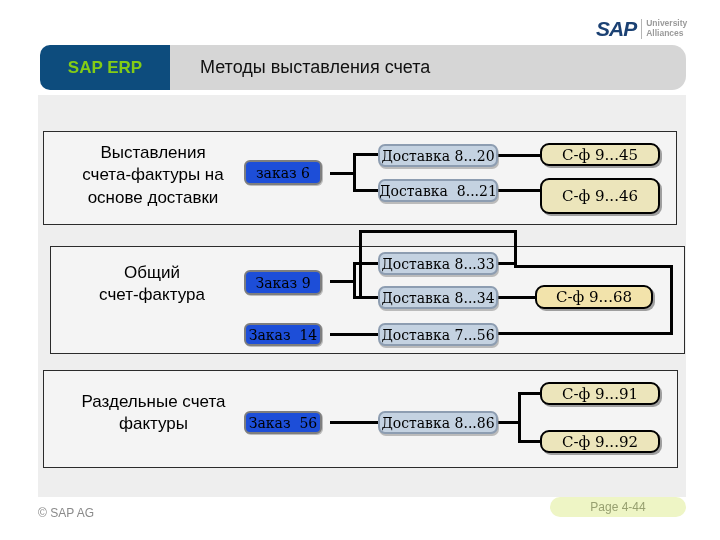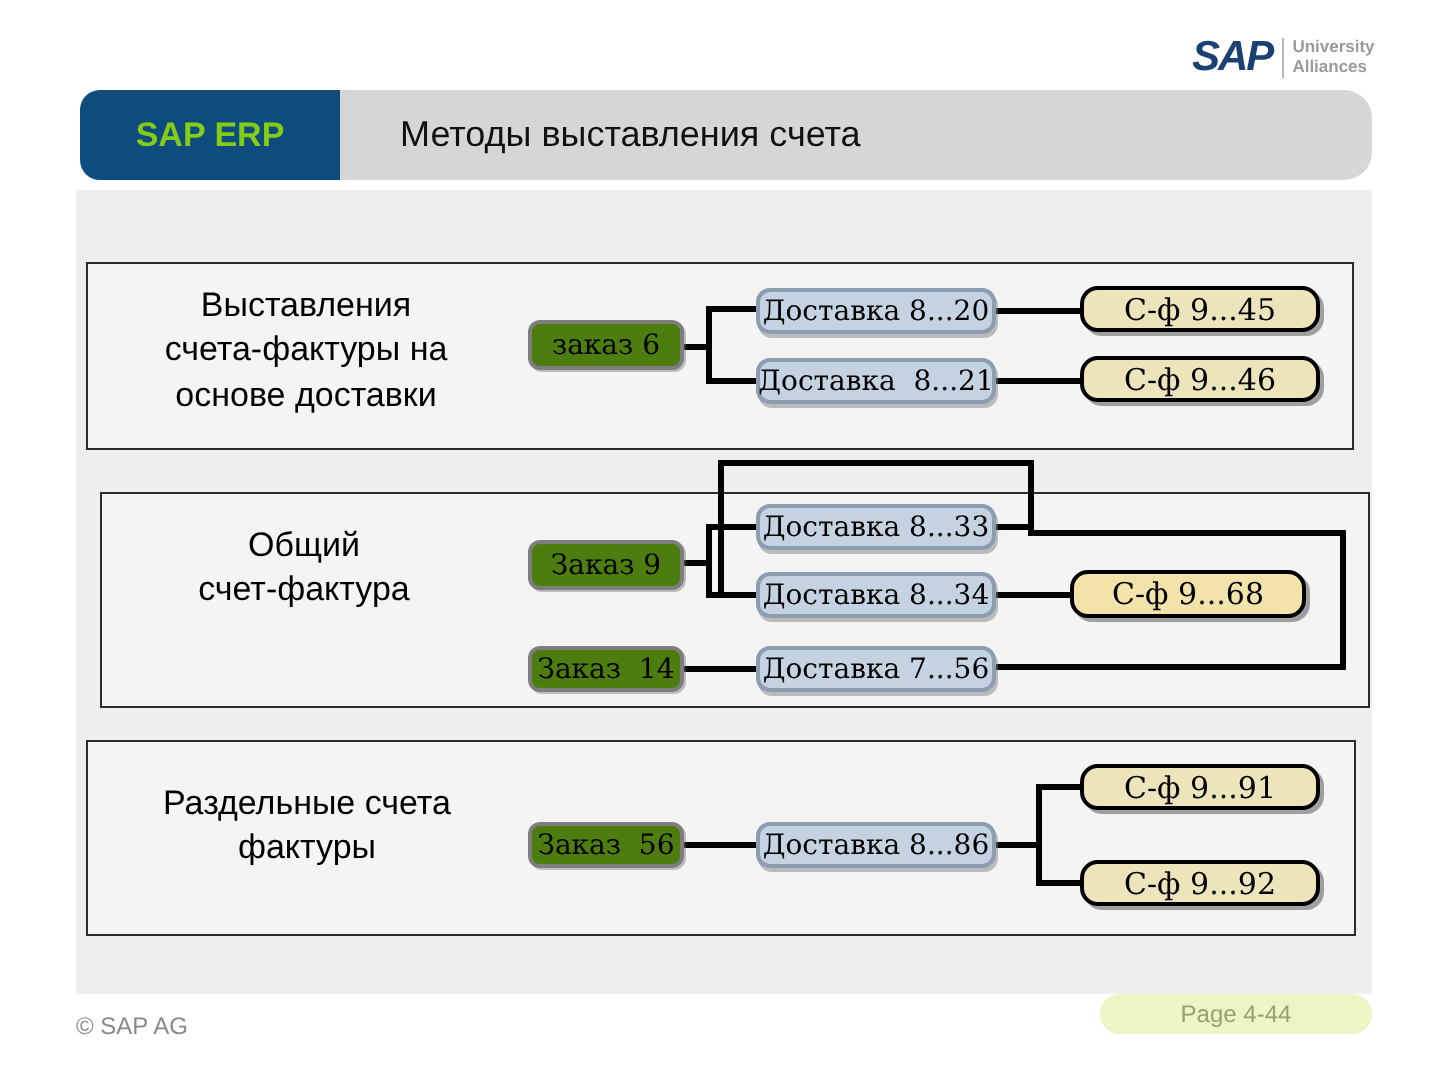--- a/index.html
+++ b/index.html
@@ -40,22 +40,22 @@
   
   .ln { position:absolute; background:#000000; z-index:2; }
   
   .node {
     position:absolute; box-sizing:border-box; z-index:3;
     display:flex; align-items:center; justify-content:center;
     font-family:"DejaVu Serif","Liberation Serif",serif;
     font-size:14px; color:#000000; white-space:pre;
   }
   .order {
-    left:264px; width:78px; height:25px;
-    background:#4d7c0f; border:2px solid #7e7e7e; border-radius:6px;
+    left:244px; width:78px; height:25px;
+    background:#1d4ed8; border:2px solid #7e7e7e; border-radius:6px;
     box-shadow:1px 1px 0 rgba(120,120,120,0.45);
   }
   .delivery {
     left:378px; width:120px; height:23px;
     background:#c4d2e1; border:2px solid #8d9db1; border-radius:7px;
     box-shadow:1px 2px 0 rgba(130,130,130,0.5);
   }
   .invoice {
     left:540px; width:120px; height:23px;
     background:#ece5bb; border:2px solid #000000; border-radius:9px;
@@ -144,21 +144,21 @@
   <div class="node order" style="top:411px; height:23px;">Заказ  56</div>
 
   <div class="node delivery" style="top:144px;">Доставка 8...20</div>
   <div class="node delivery" style="top:179px;">Доставка  8...21</div>
   <div class="node delivery" style="top:252px;">Доставка 8...33</div>
   <div class="node delivery" style="top:286px;">Доставка 8...34</div>
   <div class="node delivery" style="top:323px;">Доставка 7...56</div>
   <div class="node delivery" style="top:411px;">Доставка 8...86</div>
 
   <div class="node invoice" style="top:143px;">С-ф 9...45</div>
-  <div class="node invoice" style="top:178px; height:23px;">С-ф 9...46</div>
+  <div class="node invoice" style="top:178px; height:36px;">С-ф 9...46</div>
   <div class="node invoice inv68" style="top:285px;">С-ф 9...68</div>
   <div class="node invoice" style="top:382px;">С-ф 9...91</div>
   <div class="node invoice" style="top:430px;">С-ф 9...92</div>
 
   <div class="copyright">© SAP AG</div>
   <div class="page-badge">
     <span>Page 4-44</span>
   </div>
 
 </div>

